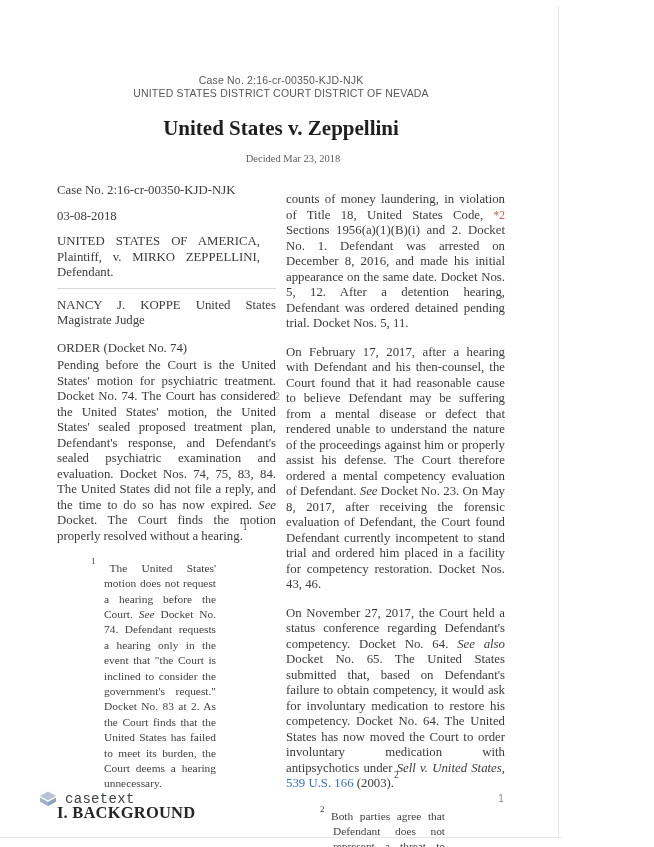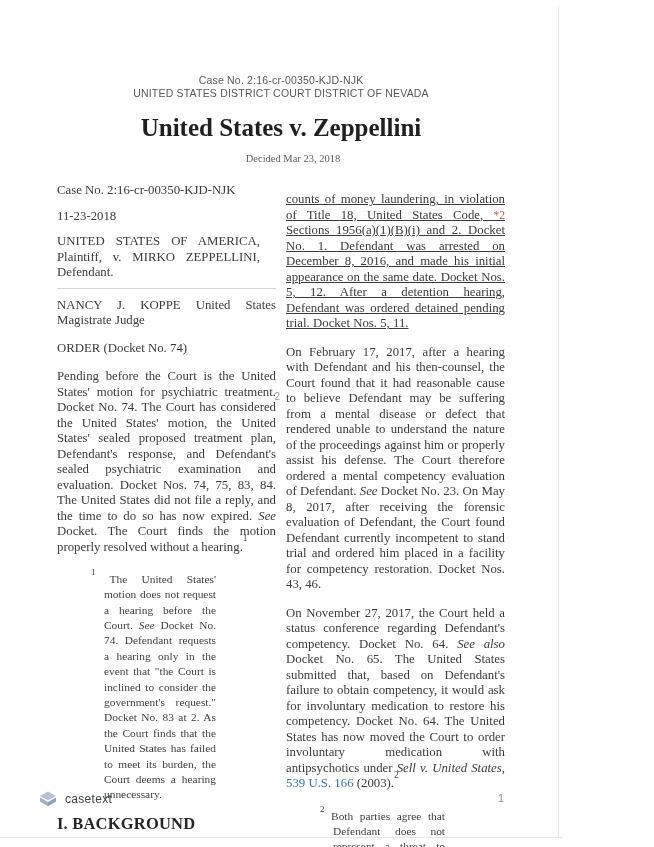--- a/index.html
+++ b/index.html
@@ -6,36 +6,36 @@
   body { font-family:"Liberation Serif", serif; color:#3b3b3b; }
   .page { position:relative; width:562px; height:847px; background:#fff; overflow:hidden; }
   .edge-right { position:absolute; top:6px; right:3px; width:1px; height:832px; background:#e7e7ea; }
   .edge-bottom { position:absolute; top:837px; left:0; width:651px; height:1px; background:#e7e7ea; }
 
   .doc-header { padding-top:74px; text-align:center; }
   .header-case, .header-court {
     font-family:"Liberation Sans", sans-serif; font-size:10.5px; line-height:13px;
     color:#585858; letter-spacing:0.2px;
   }
-  .doc-title { font-size:25px; line-height:24px; font-weight:bold; color:#1f1f1f; margin-top:16px; }
+  .doc-title { font-size:21px; line-height:24px; font-weight:bold; color:#1f1f1f; margin-top:16px; }
   .decided { font-size:10.5px; line-height:13px; color:#5f5f5f; margin-top:12px;margin-left:24px; }
 
   .columns { display:flex; margin:18px 57px 0 57px; }
   .col { width:265px; font-size:12.8px; line-height:15.5px; text-align:justify; }
   .col-left { margin-right:10px; }
   .col-right { position:relative; }
 
   .cap-line { margin:0 0 10px 0; }
   .cap-parties { margin:0 16px 7px 0; }
   .divider { border:none; border-top:1px solid #d8d8d8; margin:0 0 9px 0; }
   .cap-judge { margin:0 0 12px 0; }
-  .cap-order { margin:0 0 13px 0; }
+  .cap-order { margin:0 0 2px 0; }
 
   .para { margin:0 0 13px 0; }
-  .col-right .para-first { margin-top:9px;text-decoration:underline; }
+  .col-right .para-first { margin-top:9px; }
 
   sup.fn-ref { font-size:9.5px; line-height:0; position:relative; top:-4px; color:#4a4a4a; cursor:pointer; }
   .footnote {
     font-size:11.4px; line-height:15.4px; margin:0 60px 10px 34px;
     padding-left:13px; text-indent:-13px; text-align:justify; color:#414141;
   }
   .footnote sup { font-size:9px; position:relative; top:-3px; }
   .fn2 { margin-top:12px; margin-bottom:8px; }
 
   .section-heading { font-size:16.5px; line-height:21px; color:#262626; margin:0 0 7px 0; text-align:left; letter-spacing:0.2px; }
@@ -43,21 +43,21 @@
   .ital { font-style:italic; }
   .star-ref { color:#c05f52; font-size:11.5px; text-decoration:none; }
   .cite-link { color:#3d6fb4; text-decoration:none; cursor:pointer; }
   .margin-marker {
     position:absolute; left:-20px; top:206px; width:14px; text-align:right;
     font-family:"Liberation Sans", sans-serif; font-size:10px; color:#9b9b9b;
   }
 
   .brand { position:absolute; left:38px; top:789px; display:flex; align-items:center; cursor:pointer; }
   .brand-text {
-    font-family:Liberation Sans, sans-serif; font-size:12px; color:#3e4347;
+    font-family:Liberation Mono, monospace; font-size:14px; color:#3e4347;
     margin-left:7px; letter-spacing:0.3px; font-weight:500;
   }
   .page-num {
     position:absolute; right:58px; top:792px;
     font-family:"Liberation Sans", sans-serif; font-size:11px; color:#8f8f8f;
   }
 </style>
 </head>
 <body>
 
@@ -67,21 +67,21 @@
     <div class="header-case">Case No. 2:16-cr-00350-KJD-NJK</div>
     <div class="header-court">UNITED STATES DISTRICT COURT DISTRICT OF NEVADA</div>
     <div class="doc-title">United States v. Zeppellini</div>
     <div class="decided">Decided Mar 23, 2018</div>
   </div>
 
   <div class="columns">
 
     <div class="col col-left">
       <p class="cap-line">Case No. 2:16-cr-00350-KJD-NJK</p>
-      <p class="cap-line">11-23-2018</p>
+      <p class="cap-line">03-08-2018</p>
       <p class="cap-parties">UNITED STATES OF AMERICA, Plaintiff, v. MIRKO ZEPPELLINI, Defendant.</p>
       <hr class="divider">
       <p class="cap-judge">NANCY J. KOPPE United States Magistrate Judge</p>
       <p class="cap-order">ORDER (Docket No. 74)</p>
 
       <p class="para"><span>Pending before the Court is the United States' motion for psychiatric treatment. Docket No. 74. The Court has considered the United States' motion, the United States' sealed proposed treatment plan, Defendant's response, and Defendant's sealed psychiatric examination and evaluation. Docket Nos. 74, 75, 83, 84. The United States did not file a reply, and the time to do so has now expired. </span><span class="ital">See</span><span> Docket. The Court finds the motion properly resolved without a hearing.</span><sup class="fn-ref">1</sup></p>
 
       <div class="footnote"><sup>1</sup> <span>The United States' motion does not request a hearing before the Court. </span><span class="ital">See</span><span> Docket No. 74. Defendant requests a hearing only in the event that "the Court is inclined to consider the government's request." Docket No. 83 at 2. As the Court finds that the United States has failed to meet its burden, the Court deems a hearing unnecessary.</span></div>
 
       <h2 class="section-heading">I. BACKGROUND</h2>

